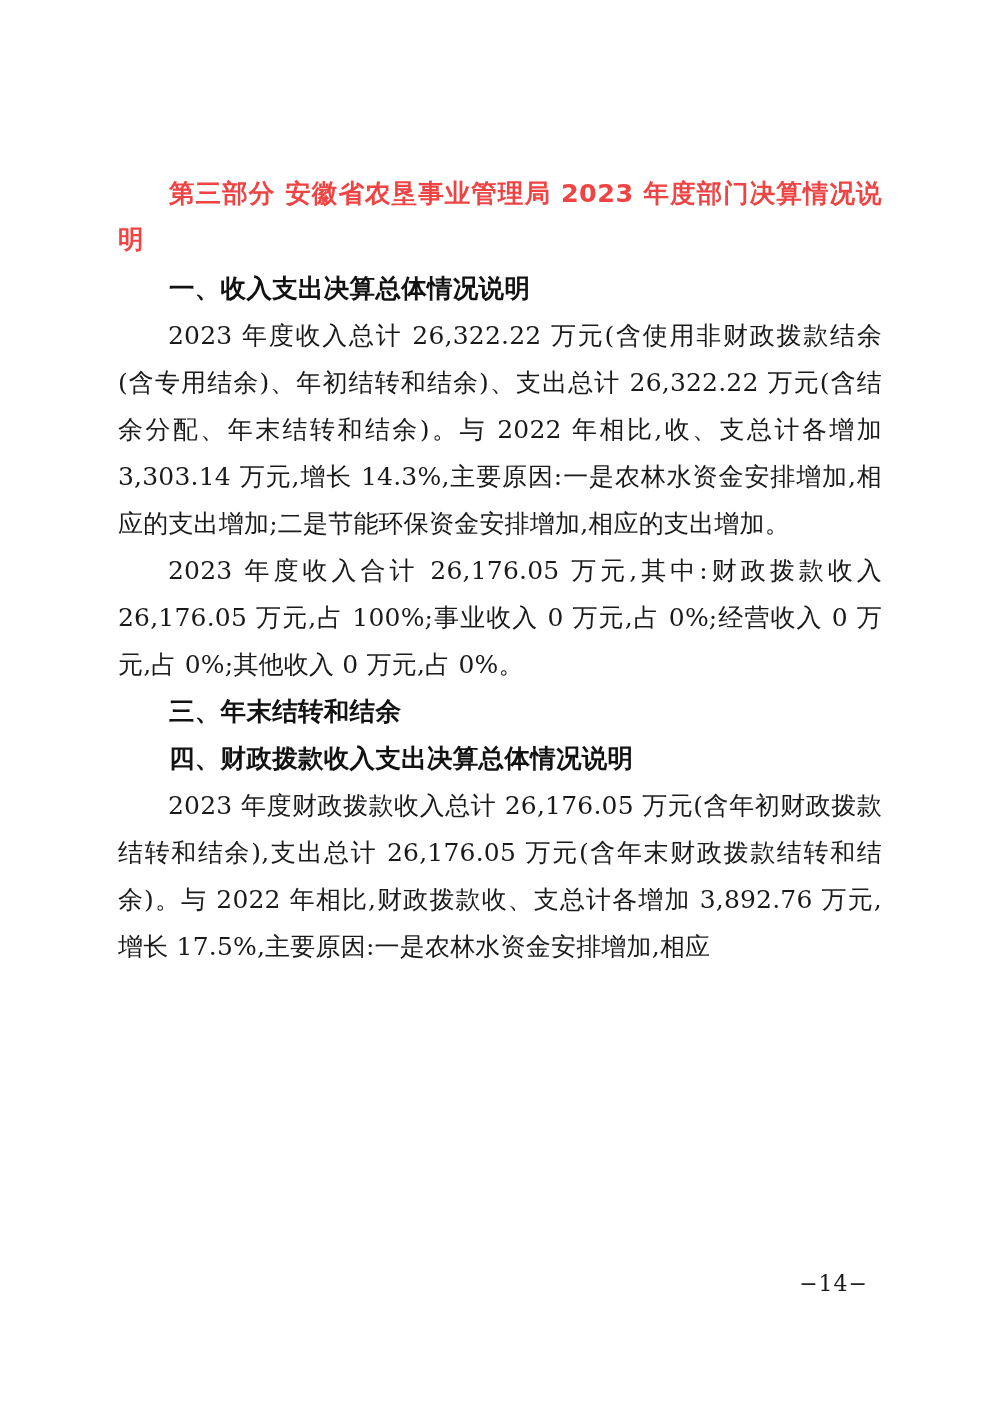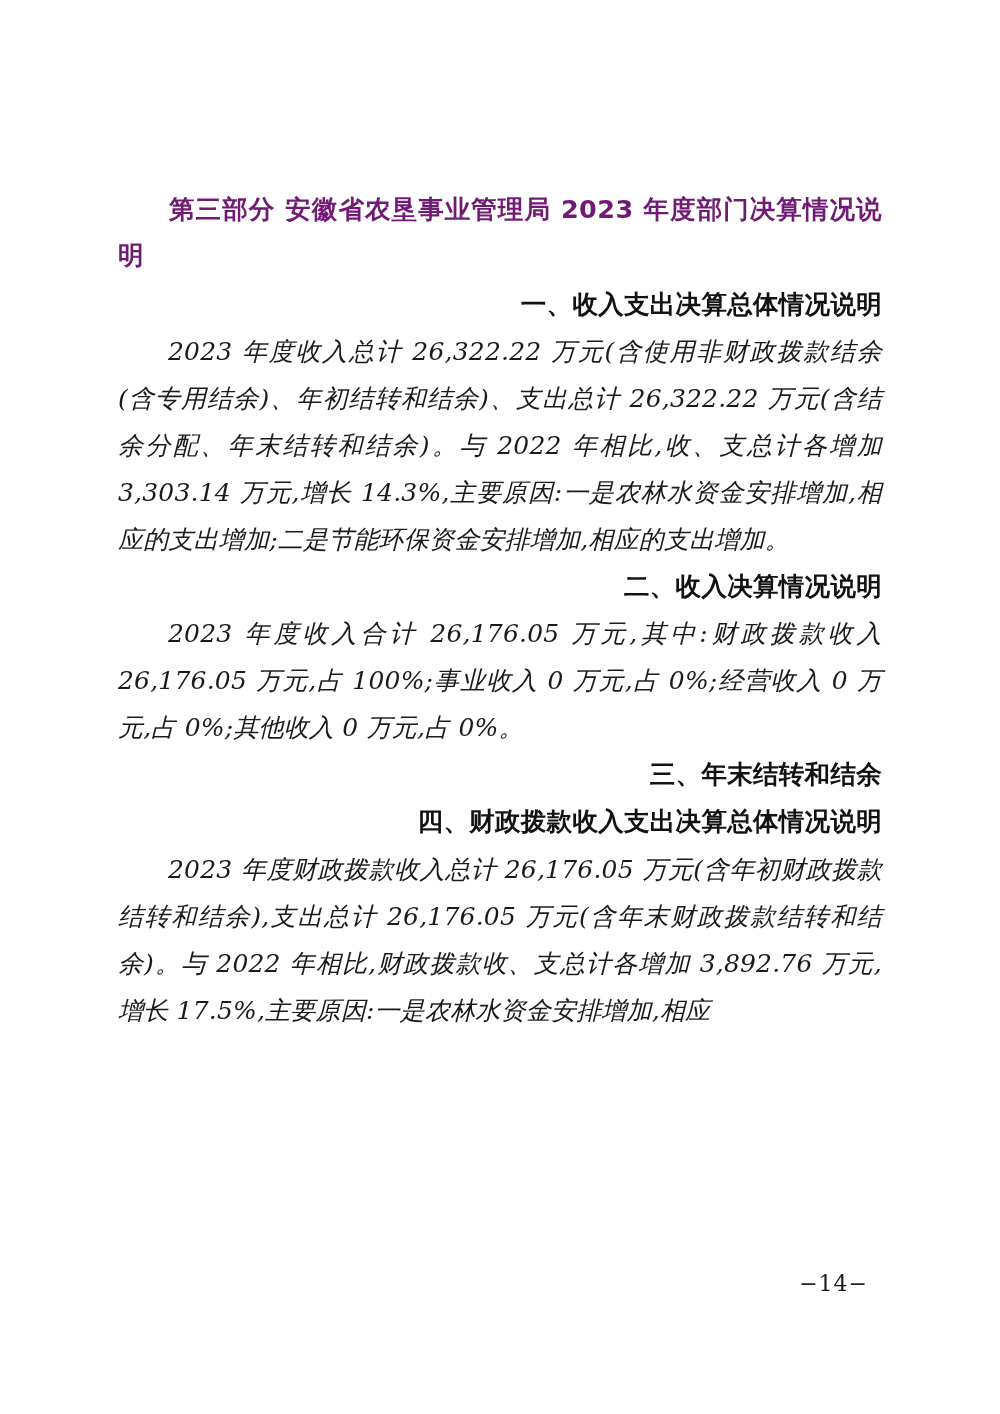--- a/index.html
+++ b/index.html
@@ -28,48 +28,46 @@
     width: 764px;
   }
   .title {
     font-family: "DejaVu Sans", sans-serif;
     font-weight: bold;
     font-size: 25.5px;
     line-height: 1.82;
     letter-spacing: 0.4px;
     text-align: justify;
     text-indent: 51px;
-    margin: 16px 0 2px 0;
-    color: #701a75;
+    margin: 0 0 2px 0;
+    color: #ef4444;
   }
   .heading {
     font-family: "DejaVu Sans", sans-serif;
     font-weight: bold;
     font-size: 25.5px;
     line-height: 1.85;
     letter-spacing: 0.3px;
     text-indent: 51px;
     margin: 0;
     color: #121212;
-    text-align: right;
   }
   .para {
     font-family: "DejaVu Serif", serif;
     font-size: 25px;
     line-height: 1.88;
     letter-spacing: 0.2px;
     text-align: justify;
     text-indent: 50px;
     margin: 0;
     color: #1a1a1a;
   }
   .para.wide {
     text-align: justify;
     text-justify: inter-character;
-    font-style: italic;
   }
   .page-number {
     position: absolute;
     right: 132px;
     bottom: 118px;
     font-family: "DejaVu Serif", serif;
     font-size: 22px;
     color: #1a1a1a;
     letter-spacing: 1px;
   }
@@ -78,21 +76,20 @@
 <body>
 
 <div class="page">
   <div class="doc-body">
 
     <h1 class="title">第三部分  安徽省农垦事业管理局 2023 年度部门决算情况说明</h1>
 
     <h2 class="heading">一、收入支出决算总体情况说明</h2>
     <p class="para wide">2023 年度收入总计 26,322.22 万元(含使用非财政拨款结余(含专用结余)、年初结转和结余)、支出总计 26,322.22 万元(含结余分配、年末结转和结余)。与 2022 年相比,收、支总计各增加 3,303.14 万元,增长 14.3%,主要原因:一是农林水资金安排增加,相应的支出增加;二是节能环保资金安排增加,相应的支出增加。</p>
 
-    <h2 class="heading">二、收入决算情况说明</h2>
     <p class="para wide">2023 年度收入合计 26,176.05 万元,其中:财政拨款收入 26,176.05 万元,占 100%;事业收入 0 万元,占 0%;经营收入 0 万元,占 0%;其他收入 0 万元,占 0%。</p>
 
     <h2 class="heading">三、年末结转和结余</h2>
 
     <h2 class="heading">四、财政拨款收入支出决算总体情况说明</h2>
     <p class="para wide">2023 年度财政拨款收入总计 26,176.05 万元(含年初财政拨款结转和结余),支出总计 26,176.05 万元(含年末财政拨款结转和结余)。与 2022 年相比,财政拨款收、支总计各增加 3,892.76 万元,增长 17.5%,主要原因:一是农林水资金安排增加,相应</p>
 
   </div>
   <div class="page-number">−14−</div>
 </div>

